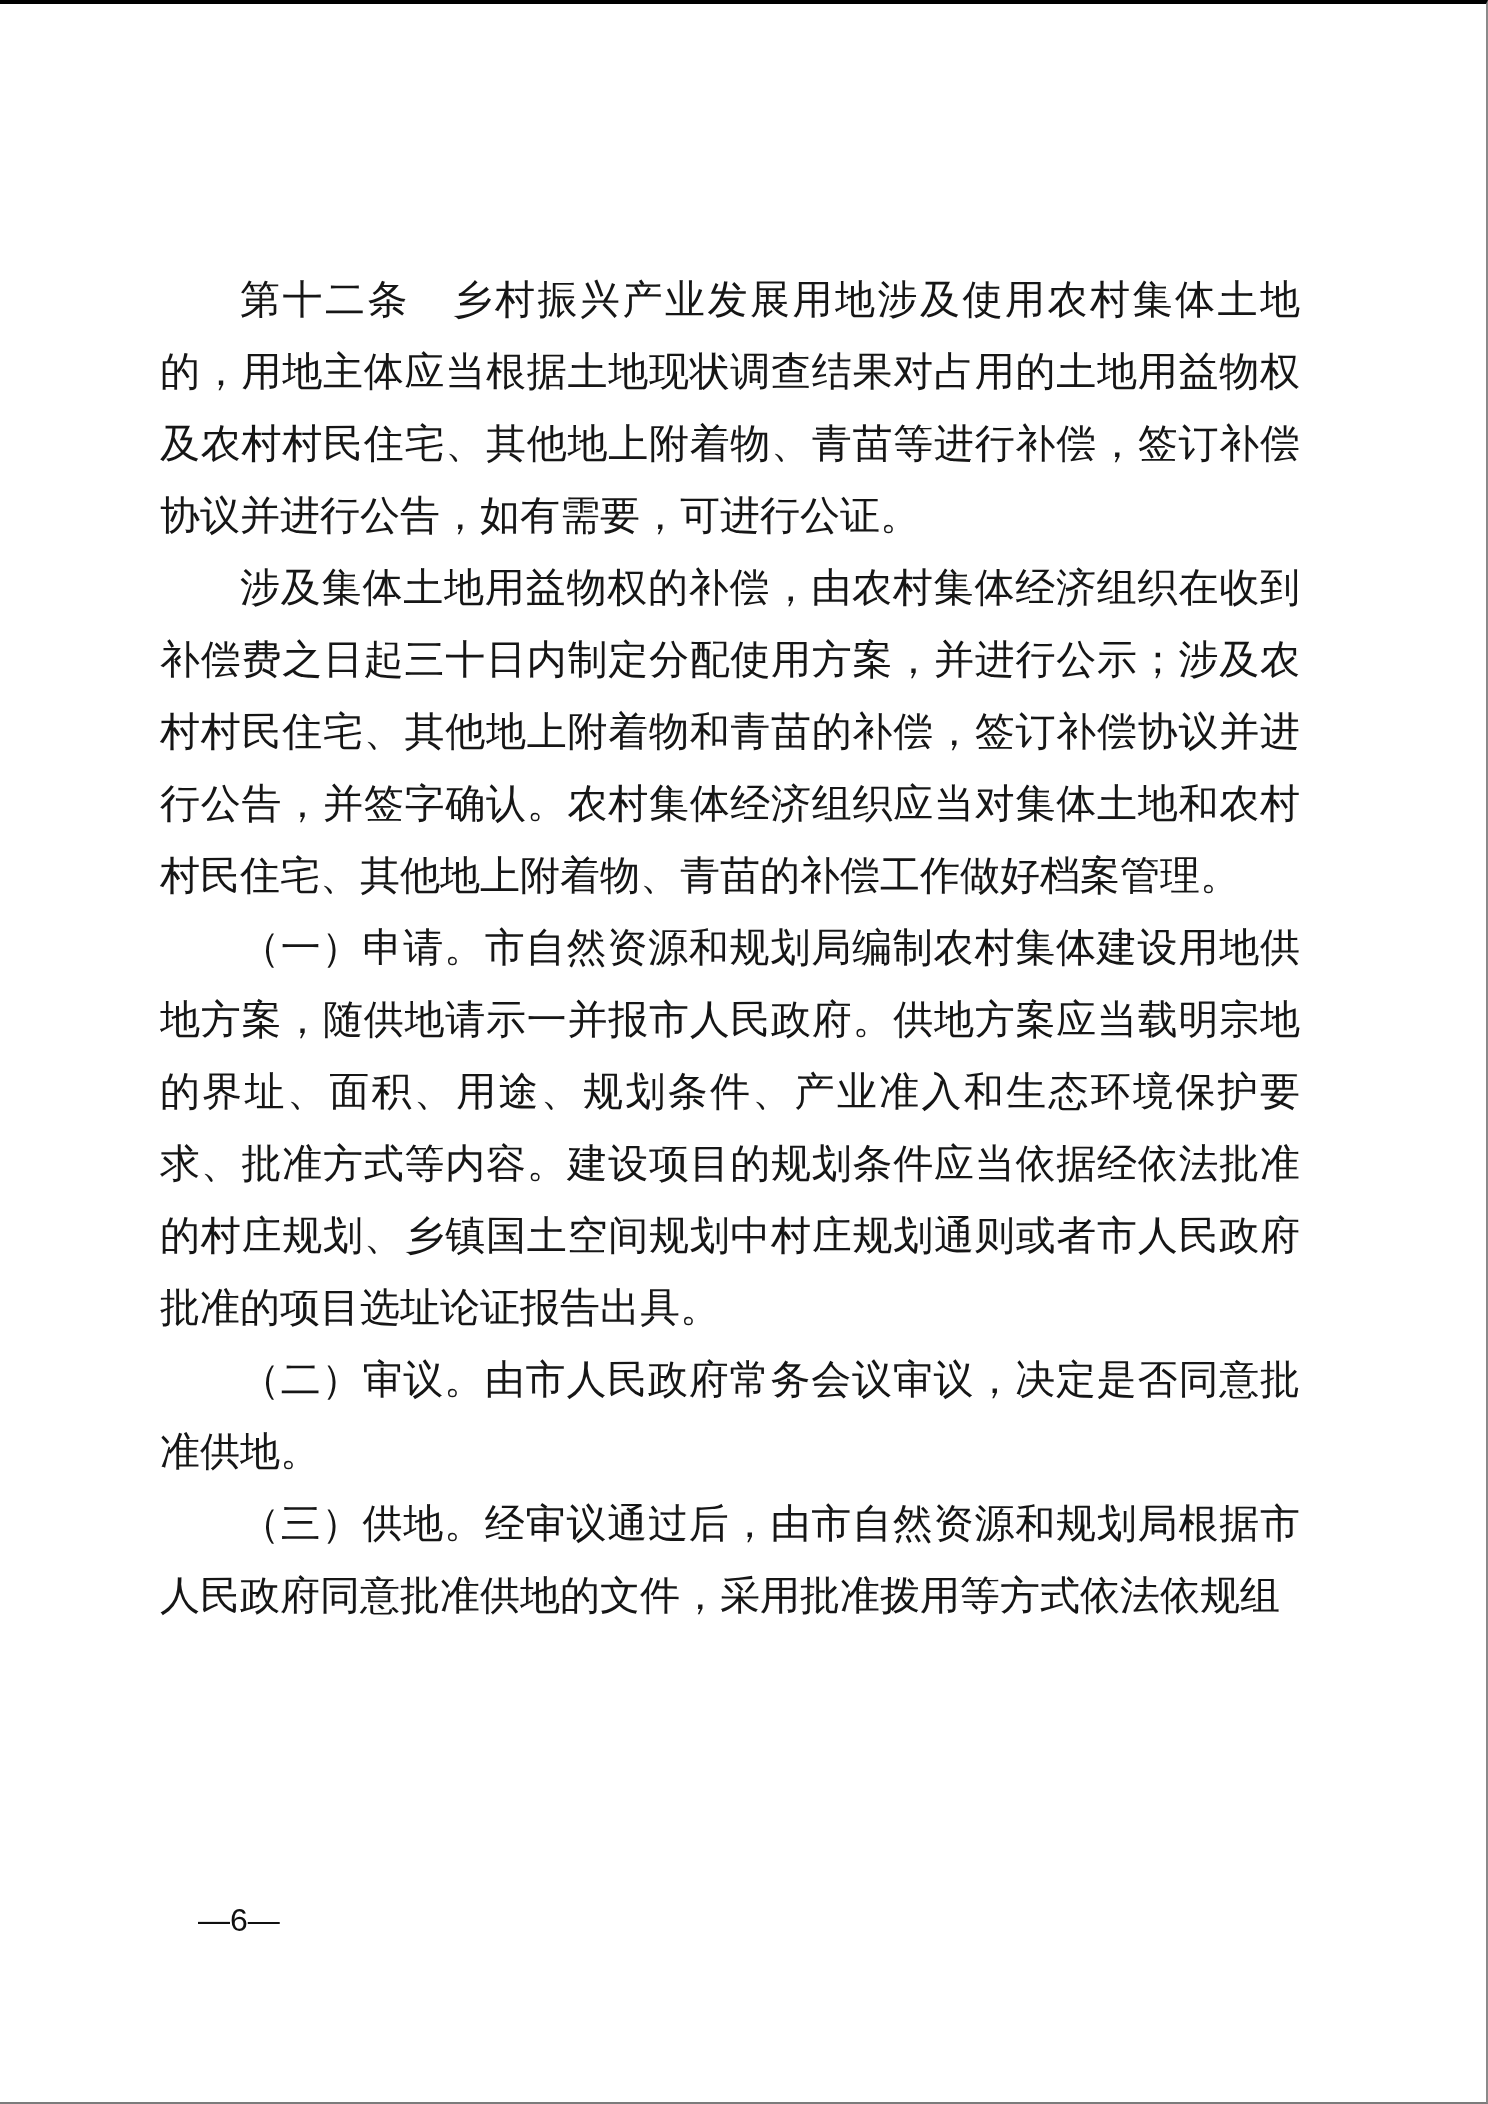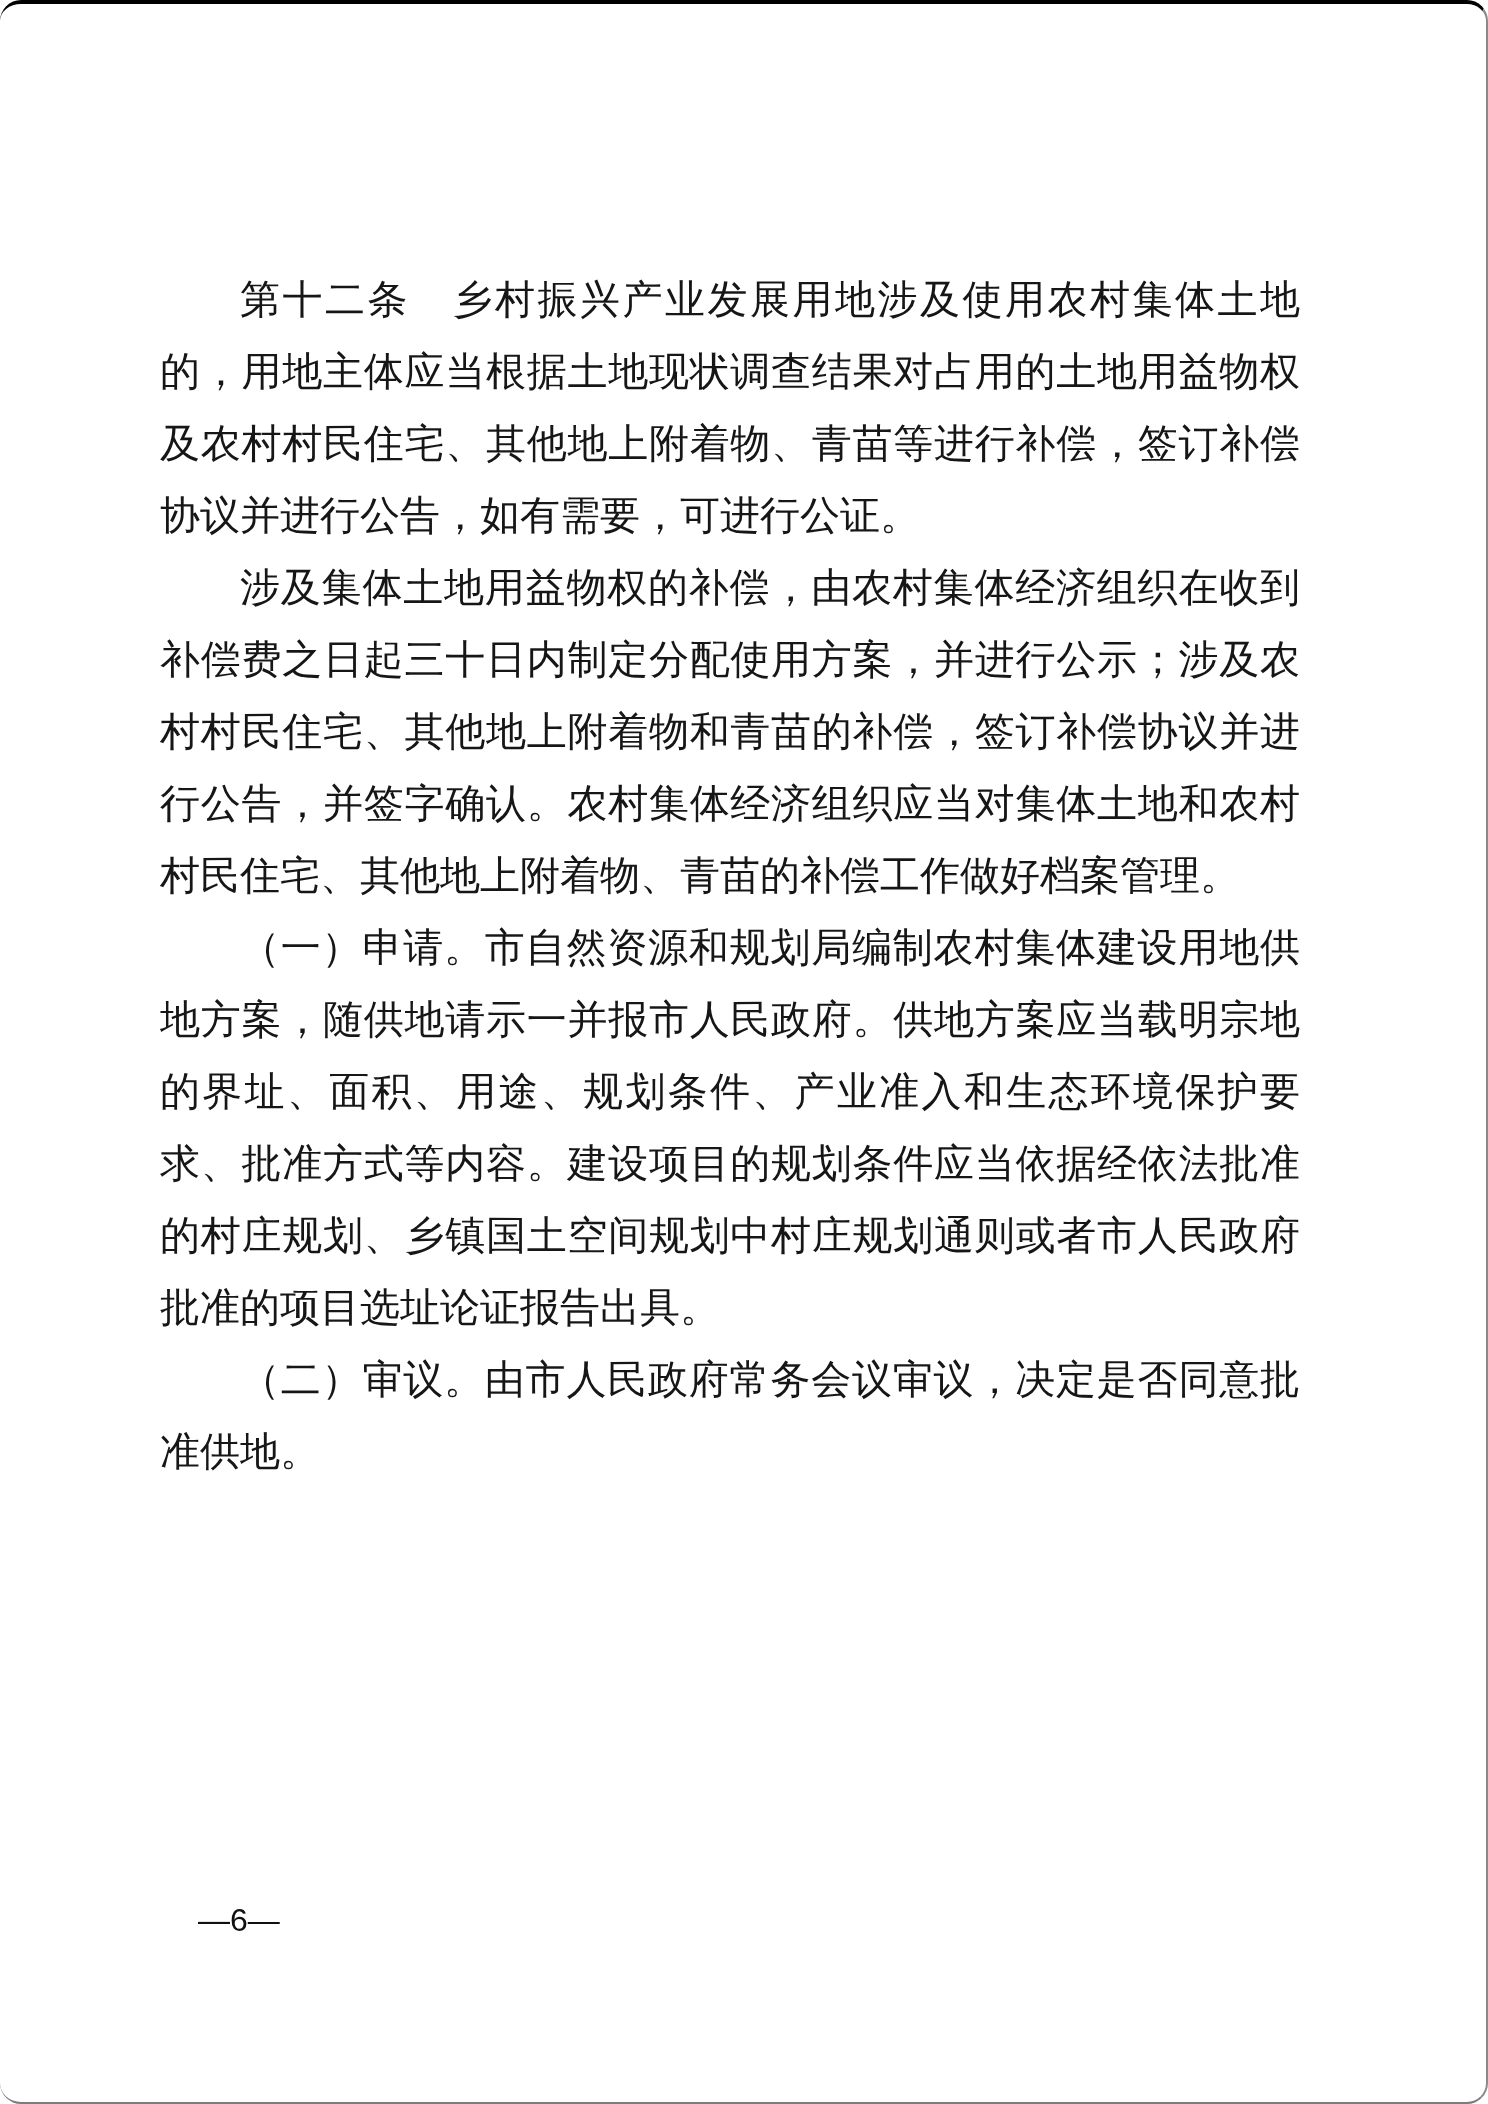--- a/index.html
+++ b/index.html
@@ -11,21 +11,20 @@
     position: relative;
     width: 1488px;
     height: 2104px;
     background: #ffffff;
     box-sizing: border-box;
     border-top: 4px solid #000000;
     border-right: 2px solid #8a8a8a;
     border-bottom: 2px solid #7c7c7c;
     overflow: hidden;
     font-family: "Liberation Serif", "DejaVu Serif", serif;
-    border-radius: 21px;
   }
   .content {
     position: absolute;
     left: 160px;
     top: 260px;
     width: 1140px;
     font-size: 40px;
     line-height: 72px;
     color: #161616;
     text-align: justify;
@@ -48,15 +47,16 @@
 </style>
 </head>
 <body>
 
 <div class="page">
   <div class="content">
     <p>第十二条　乡村振兴产业发展用地涉及使用农村集体土地的，用地主体应当根据土地现状调查结果对占用的土地用益物权及农村村民住宅、其他地上附着物、青苗等进行补偿，签订补偿协议并进行公告，如有需要，可进行公证。</p>
     <p>涉及集体土地用益物权的补偿，由农村集体经济组织在收到补偿费之日起三十日内制定分配使用方案，并进行公示；涉及农村村民住宅、其他地上附着物和青苗的补偿，签订补偿协议并进行公告，并签字确认。农村集体经济组织应当对集体土地和农村村民住宅、其他地上附着物、青苗的补偿工作做好档案管理。</p>
     <p>（一）申请。市自然资源和规划局编制农村集体建设用地供地方案，随供地请示一并报市人民政府。供地方案应当载明宗地的界址、面积、用途、规划条件、产业准入和生态环境保护要求、批准方式等内容。建设项目的规划条件应当依据经依法批准的村庄规划、乡镇国土空间规划中村庄规划通则或者市人民政府批准的项目选址论证报告出具。</p>
     <p>（二）审议。由市人民政府常务会议审议，决定是否同意批准供地。</p>
+    <p>（三）供地。经审议通过后，由市自然资源和规划局根据市人民政府同意批准供地的文件，采用批准拨用等方式依法依规组</p>
   </div>
   <div class="page-number">—6—</div>
 </div>
 
 </body></html>

